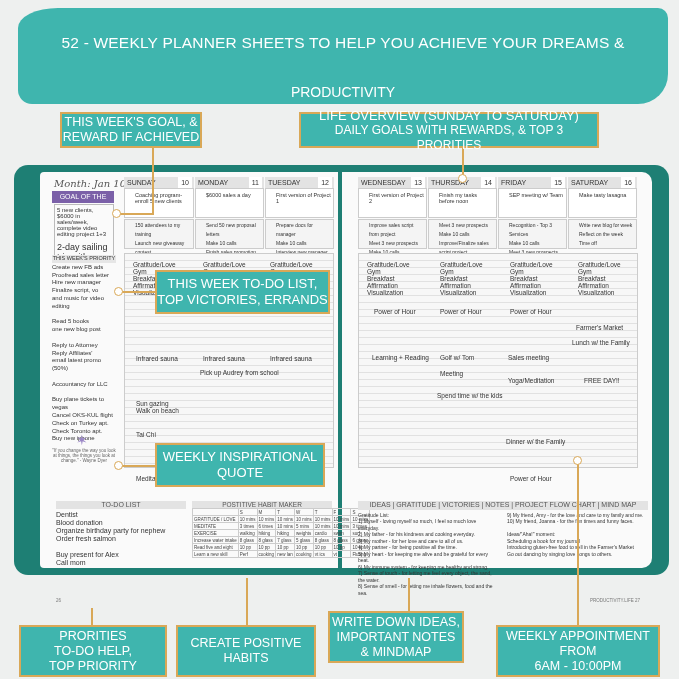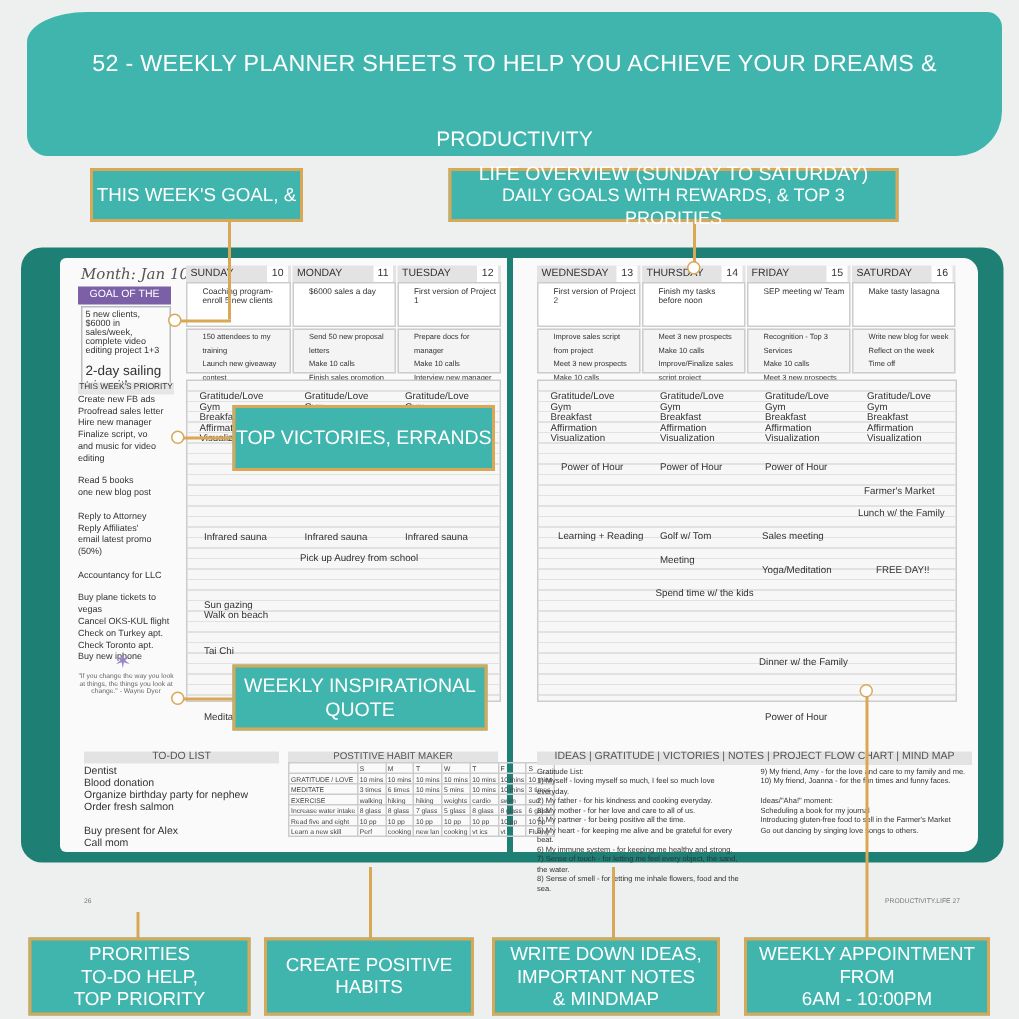--- a/index.html
+++ b/index.html
@@ -318,33 +318,35 @@
         <div style="min-height: 6.5px;">Introducing gluten-free food to sell in the Farmer's Market</div>
         <div style="min-height: 6.5px;">Go out dancing by singing love songs to others.</div>
       </div>
   </div>
 </div>
 <div class="pgnum" style="left:56px;top:598px">26</div>
 <div class="pgnum" style="left:590px;top:598px">PRODUCTIVITY.LIFE  27</div>
 
 <div class="callout" style="left:60px;top:112px;width:142px;height:36px;font-size:12.5px">
   <div>THIS WEEK'S GOAL, &amp;</div>
+  <div>REWARD IF ACHIEVED</div>
 </div>
 <div class="line" style="left:152px;top:148px;width:2px;height:65px"></div>
 <div class="line" style="left:118px;top:213px;width:36px;height:2px"></div>
 <div class="dot" style="left:112px;top:209px"></div>
 
 <div class="callout" style="left:299px;top:112px;width:300px;height:36px;font-size:13px">
   <div>LIFE OVERVIEW (SUNDAY TO SATURDAY)</div>
   <div class="sub">DAILY GOALS WITH REWARDS, &amp; TOP 3 PRORITIES</div>
 </div>
 <div class="line" style="left:462px;top:148px;width:2px;height:28px"></div>
 <div class="dot" style="left:458px;top:174px"></div>
 
 <div class="callout" style="left:155px;top:270px;width:175px;height:44px;font-size:13px">
+  <div>THIS WEEK TO-DO LIST,</div>
   <div>TOP VICTORIES, ERRANDS</div>
 </div>
 <div class="line" style="left:120px;top:291px;width:36px;height:2px"></div>
 <div class="dot" style="left:114px;top:287px"></div>
 
 <div class="callout" style="left:155px;top:443px;width:170px;height:44px;font-size:13px">
   <div>WEEKLY INSPIRATIONAL</div>
   <div>QUOTE</div>
 </div>
 <div class="line" style="left:120px;top:465px;width:36px;height:2px"></div>
@@ -358,21 +360,21 @@
 
 <div class="callout" style="left:19px;top:625px;width:148px;height:52px;font-size:12.5px">
   <div>PRORITIES</div>
   <div>TO-DO HELP,</div>
   <div>TOP PRIORITY</div>
 </div>
 <div class="callout" style="left:176px;top:625px;width:140px;height:52px;font-size:12.5px">
   <div>CREATE POSITIVE</div>
   <div>HABITS</div>
 </div>
-<div class="callout" style="left:328px;top:625px;width:152px;height:52px;font-size:12.5px">
+<div class="callout" style="left:328px;top:611px;width:136px;height:52px;font-size:12.5px">
   <div>WRITE DOWN IDEAS,</div>
   <div>IMPORTANT NOTES</div>
   <div>&amp; MINDMAP</div>
 </div>
 <div class="callout" style="left:496px;top:625px;width:164px;height:52px;font-size:12.5px">
   <div>WEEKLY APPOINTMENT</div>
   <div>FROM</div>
   <div>6AM - 10:00PM</div>
 </div>
 

